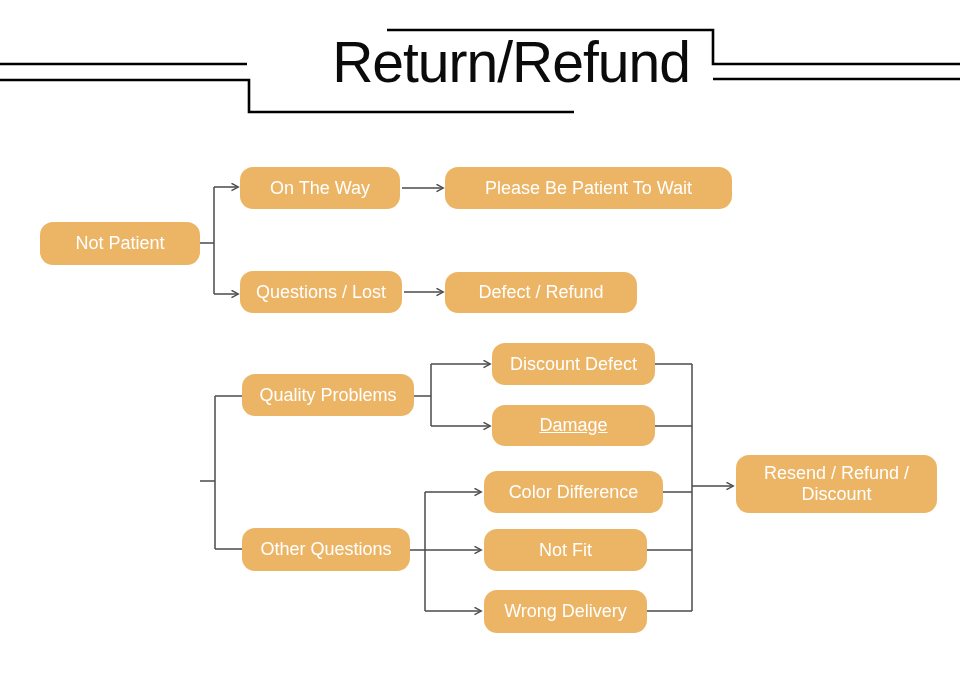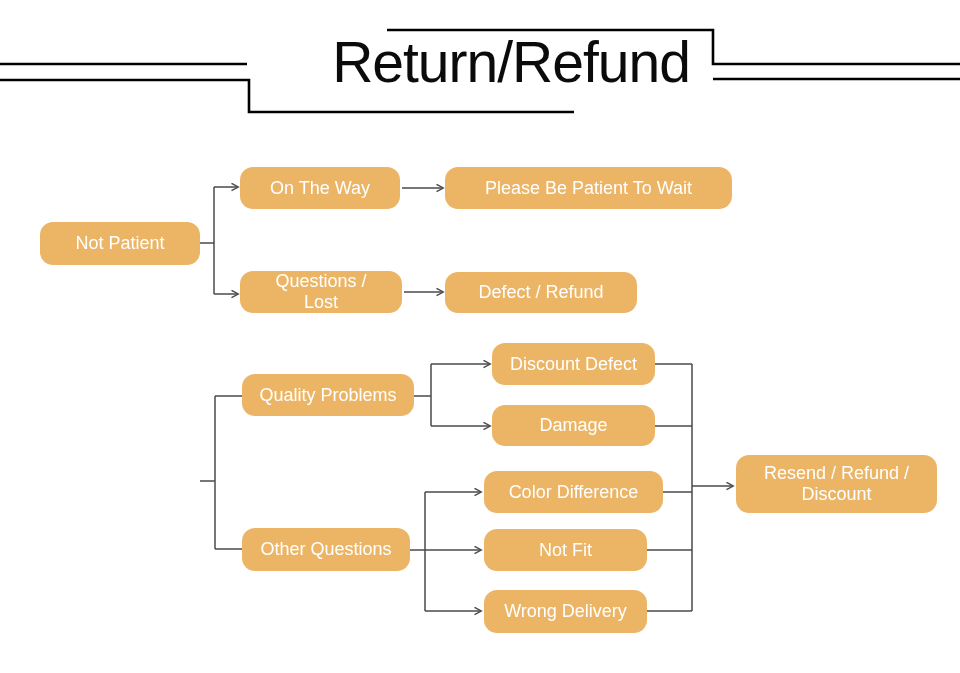--- a/index.html
+++ b/index.html
@@ -49,21 +49,21 @@
     box-sizing: border-box;
     background: var(--node-fill, #ecb566);
     color: var(--node-text, #ffffff);
     border-radius: 13px;
     display: flex;
     align-items: center;
     justify-content: center;
     text-align: center;
     font-size: 18px;
     line-height: 21px;
-    padding: 2px 16px;
+    padding: 2px 6px;
   }
 </style>
 </head>
 <body>
 
 <div id="stage">
 
   <svg id="wires" viewBox="0 0 960 673" xmlns="http://www.w3.org/2000/svg">
     <defs>
       <marker id="arrow" viewBox="0 0 9 9" markerWidth="9" markerHeight="9" refX="7.5" refY="4.5" orient="auto" markerUnits="userSpaceOnUse">
@@ -112,20 +112,20 @@
   <div class="node" style="left:40px;  top:222px; width:160px; height:43px;">Not Patient</div>
   <div class="node" style="left:240px; top:167px; width:160px; height:42px;">On The Way</div>
   <div class="node" style="left:445px; top:167px; width:287px; height:42px;">Please Be Patient To Wait</div>
   <div class="node" style="left:240px; top:271px; width:162px; height:42px;">Questions / Lost</div>
   <div class="node" style="left:445px; top:272px; width:192px; height:41px;">Defect / Refund</div>
 
   <div class="node" style="left:242px; top:374px; width:172px; height:42px;">Quality Problems</div>
   <div class="node" style="left:242px; top:528px; width:168px; height:43px;">Other Questions</div>
 
   <div class="node" style="left:492px; top:343px; width:163px; height:42px;">Discount Defect</div>
-  <div class="node" style="left:492px; top:405px; width:163px; height:41px;">Damage</div>
+  <div class="node" style="left:492px; top:405px; width:163px; height:41px;text-decoration:underline;">Damage</div>
   <div class="node" style="left:484px; top:471px; width:179px; height:42px;">Color Difference</div>
   <div class="node" style="left:484px; top:529px; width:163px; height:42px;">Not Fit</div>
   <div class="node" style="left:484px; top:590px; width:163px; height:43px;">Wrong Delivery</div>
 
   <div class="node" style="left:736px; top:455px; width:201px; height:58px;">Resend / Refund / Discount</div>
 
 </div>
 
 </body></html>

